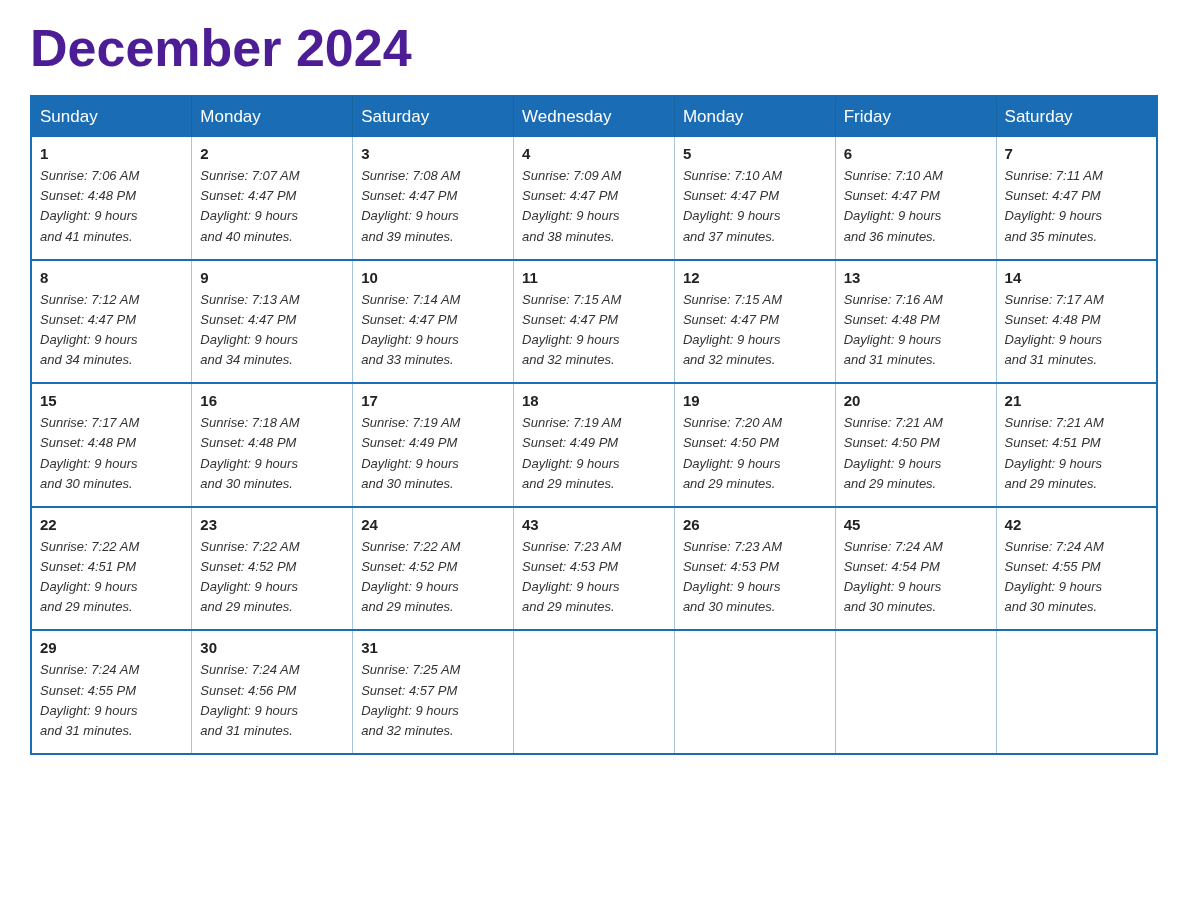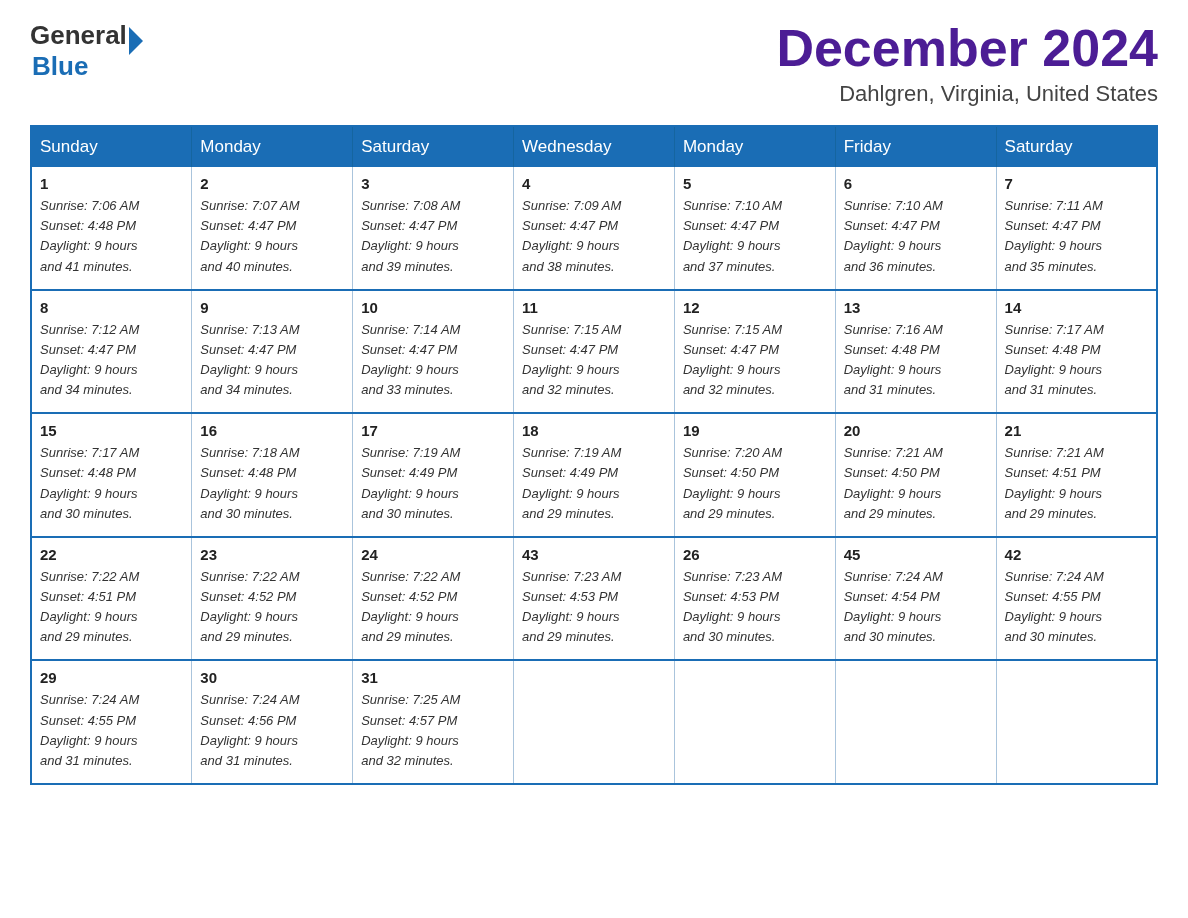--- a/index.html
+++ b/index.html
@@ -104,30 +104,22 @@
       font-style: italic;
     }
     .empty-cell {
       background: #fff;
     }
   </style>
 </head>
 <body>
 
 <div class="header-area">
-  <div class="logo-wrapper">
-    <div class="logo-line1">
-      <span class="logo-text-general">General</span>
-      <div class="logo-arrow"></div>
-    </div>
-    <div class="logo-line2">Blue</div>
-  </div>
   <div class="title-area">
     <div class="month-title">December 2024</div>
-    <div class="location-title">Dahlgren, Virginia, United States</div>
   </div>
 </div>
 
 <table class="calendar-table">
   <thead>
     <tr>
     <th>Sunday</th>
         <th>Monday</th>
         <th>Saturday</th>
         <th>Wednesday</th>

